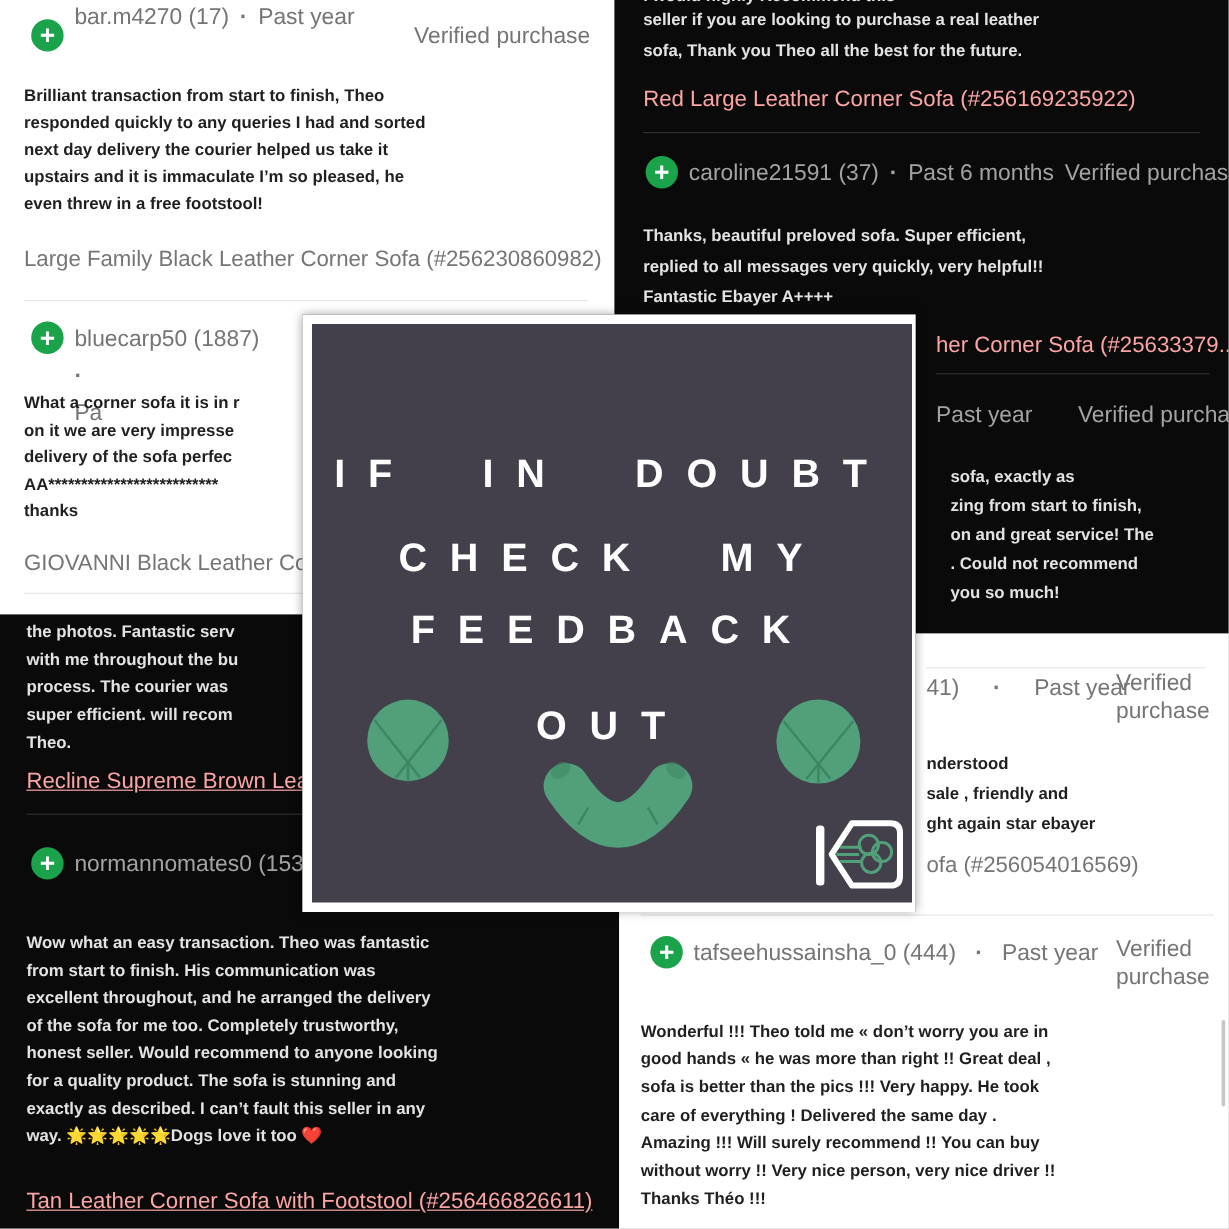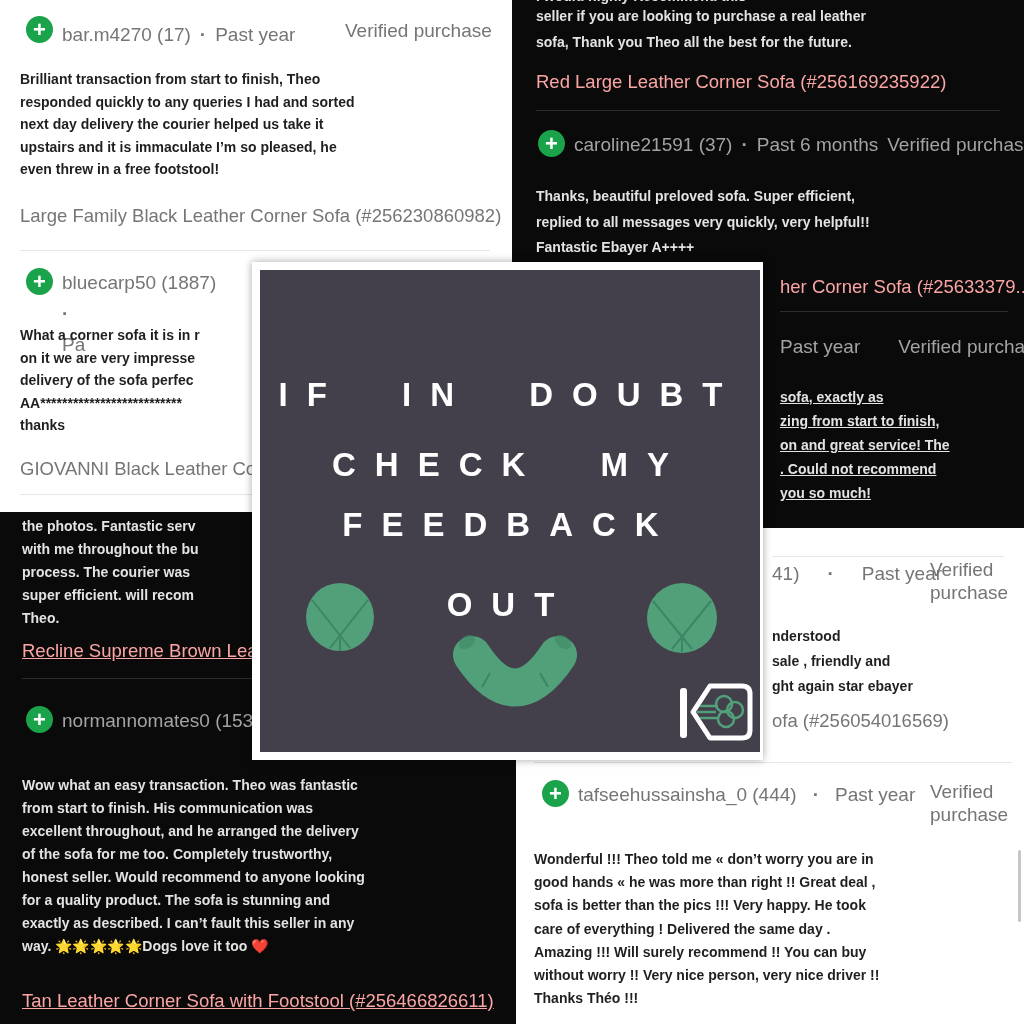--- a/index.html
+++ b/index.html
@@ -36,21 +36,21 @@
 </style>
 </head>
 <body>
 
 <div class="screen">
 
   <div class="panel light" style="left:0;top:0;width:512px;height:512px;">
     <div class="abs plus-badge" style="left:26px;top:16px;">
         <span>+</span>
       </div>
-    <div class="abs meta" style="left:62px;top:24px;align-items:center;">
+    <div class="abs meta" style="left:62px;top:4px;align-items:center;">
       <span>bar.m4270 (17)</span>
       <span class="dot">·</span>
       <span>Past year</span>
     </div>
     <div class="abs meta" style="left:345px;top:20px;">
       <span>Verified purchase</span>
     </div>
     <div class="abs body-txt" style="left:20px;top:68px;width:480px;">Brilliant transaction from start to finish, Theo
 responded quickly to any queries I had and sorted
 next day delivery the courier helped us take it
@@ -95,21 +95,21 @@
     <div class="abs body-txt" style="left:24px;top:184px;line-height:25.5px;">Thanks, beautiful preloved sofa. Super efficient,
 replied to all messages very quickly, very helpful!!
 Fantastic Ebayer A++++</div>
 
     <div class="abs item-link" style="left:268px;top:276px;">her Corner Sofa (#25633379...</div>
     <div class="abs divider" style="left:268px;top:311px;width:228px;"></div>
     <div class="abs meta" style="left:268px;top:336px;gap:38px;">
       <span>Past year</span>
       <span>Verified purchase</span>
     </div>
-    <div class="abs body-txt" style="left:268px;top:385px;line-height:24px;text-decoration:underline;">sofa, exactly as
+    <div class="abs body-txt" style="left:280px;top:385px;line-height:24px;">sofa, exactly as
 zing from start to finish,
 on and great service! The
 . Could not recommend
 you so much!</div>
   </div>
 
   <div class="panel dark" style="left:0;top:512px;width:516px;height:512px;">
     <div class="abs body-txt" style="left:22px;top:3px;line-height:23px;">the photos. Fantastic serv
 with me throughout the bu
 process. The courier was

